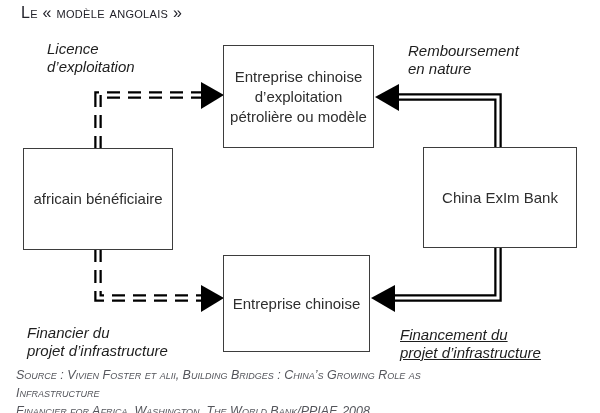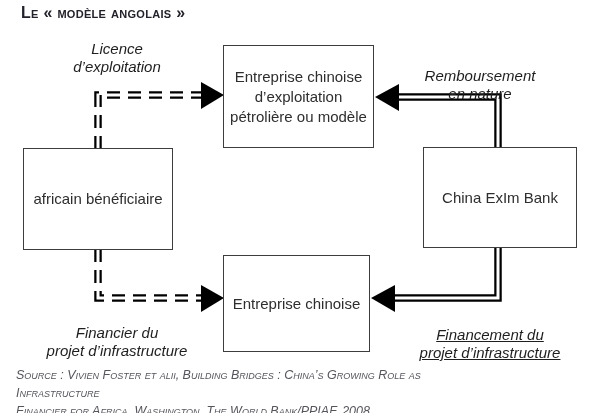--- a/index.html
+++ b/index.html
@@ -19,21 +19,21 @@
     position: absolute;
     left: 0; top: 0;
     width: 600px; height: 413px;
   }
   .title {
     position: absolute;
     left: 21px;
     top: 4px;
     margin: 0;
     font-size: 16px;
-    font-weight: bold;
+    font-weight: normal;
     font-variant: small-caps;
     letter-spacing: 0.3px;
     color: #22222a;
     white-space: nowrap;
   }
   .box {
     position: absolute;
     box-sizing: border-box;
     background: #ffffff;
     border: 1.6px solid #3d3d3d;
@@ -48,25 +48,25 @@
   }
   .box-mining       { left: 223px; top: 45px;  width: 151px; height: 103px; }
   .box-government   { left: 23px;  top: 148px; width: 150px; height: 102px; }
   .box-bank         { left: 423px; top: 147px; width: 154px; height: 101px; }
   .box-construction { left: 223px; top: 255px; width: 147px; height: 97px; }
   .flow-label {
     position: absolute;
     font-style: italic;
     font-size: 15px;
     line-height: 18px;
-    text-align: center;
+    text-align: left;
     color: #1e1e1e;
   }
   .label-licence       { left: 47px;  top: 40px;  width: 140px; }
-  .label-remboursement { left: 408px; top: 42px;  width: 144px; margin-top: 25px; }
+  .label-remboursement { left: 408px; top: 42px;  width: 144px; }
   .label-concession    { left: 27px;  top: 324px; width: 180px; }
   .label-financement   { left: 400px; top: 326px; width: 180px; text-decoration: underline; }
   .source {
     position: absolute;
     left: 16px;
     top: 366px;
     width: 440px;
     font-style: italic;
     font-variant: small-caps;
     font-size: 12.5px;

